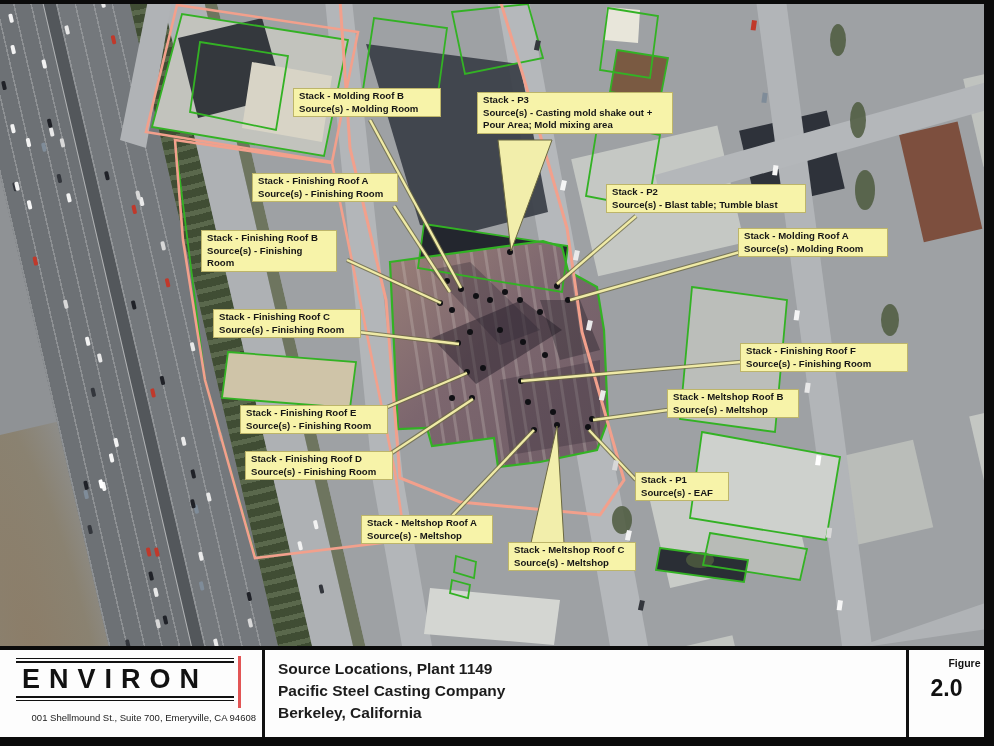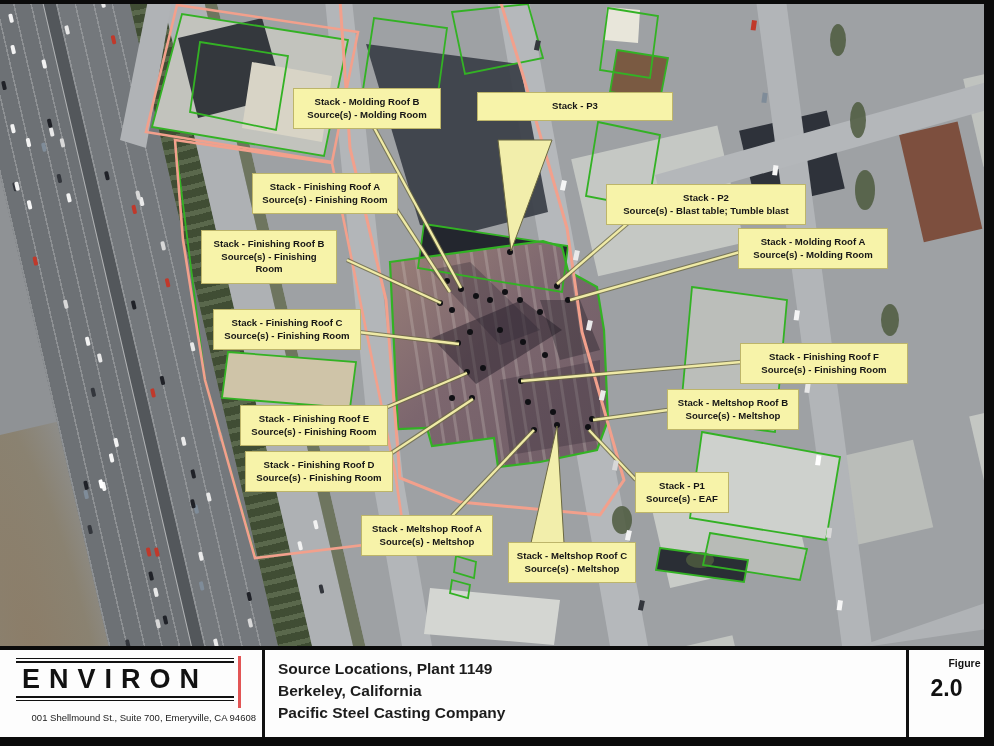--- a/index.html
+++ b/index.html
@@ -23,21 +23,21 @@
     background-image:repeating-radial-gradient(circle at 40% 8px,#5a684c 0 5px,rgba(63,76,51,.9) 5px 13px);}
   .shoulder{left:468px;width:40px;background:#aeb1b4;}
   .strip2{left:508px;width:12px;background:#6e755f;}
   .city{left:520px;width:920px;background:#9ea1a4;}
   .bldg{position:absolute;}
   .car{position:absolute;width:4px;height:9px;border-radius:1.5px;}
   
   #overlay{position:absolute;left:0;top:0;z-index:2;}
   
   .callout{position:absolute;z-index:3;background:#f7f3a9;border:1px solid #bdb56a;
-           padding:7px 5px;text-align:center;color:#161616;
+           padding:1px 5px;text-align:left;color:#161616;
            font:bold 9.6px/1.32 "Liberation Sans",sans-serif;box-sizing:border-box;}
   
   .edge{position:absolute;background:#0b0b0b;z-index:6;}
   #edge-top{left:0;top:0;width:994px;height:4px;}
   #edge-right{left:984px;top:0;width:10px;height:746px;}
   
   #footer-line{position:absolute;left:0;top:646px;width:994px;height:4px;background:#0b0b0b;z-index:5;}
   #footer{position:absolute;left:0;top:650px;width:994px;height:87px;background:#fdfdfd;z-index:5;}
   #footer-bottom{position:absolute;left:0;top:737px;width:994px;height:9px;background:#0b0b0b;z-index:5;}
   .vdiv{position:absolute;top:0;width:3px;height:87px;background:#111;}
@@ -333,20 +333,21 @@
           <rect x="838" y="600" width="5" height="10" fill="#f5f5f5" transform="rotate(8 838 600)"></rect>
         </g>
     </svg>
 
     <div class="callout" style="left:293px;top:88px;width:148px">
         <div>Stack - Molding Roof B</div>
         <div>Source(s) - Molding Room</div>
       </div>
     <div class="callout" style="left:477px;top:92px;width:196px">
         <div>Stack - P3</div>
+        <div>Source(s) - Casting mold shake out + Pour Area; Mold mixing area</div>
       </div>
     <div class="callout" style="left:252px;top:173px;width:146px">
         <div>Stack - Finishing Roof A</div>
         <div>Source(s) - Finishing Room</div>
       </div>
     <div class="callout" style="left:606px;top:184px;width:200px">
         <div>Stack - P2</div>
         <div>Source(s) - Blast table; Tumble blast</div>
       </div>
     <div class="callout" style="left:201px;top:230px;width:136px">
@@ -407,22 +408,22 @@
         </div>
         <div class="rule"></div>
         <div style="height:2px"></div>
         <div class="rule thin"></div>
       </div>
       <div id="logo-address">001 Shellmound St., Suite 700, Emeryville, CA 94608</div>
     </div>
     <div class="vdiv" style="left:262px"></div>
     <div id="title-block">
       <div>Source Locations, Plant 1149</div>
+      <div>Pacific Steel Casting Company</div>
       <div>Berkeley, California</div>
-      <div>Pacific Steel Casting Company</div>
     </div>
     <div class="vdiv" style="left:906px"></div>
     <div id="figure-block">
       <div id="figure-label">Figure</div>
       <div id="figure-number">2.0</div>
     </div>
   </div>
   <div id="footer-bottom"></div>
 </div>
 

